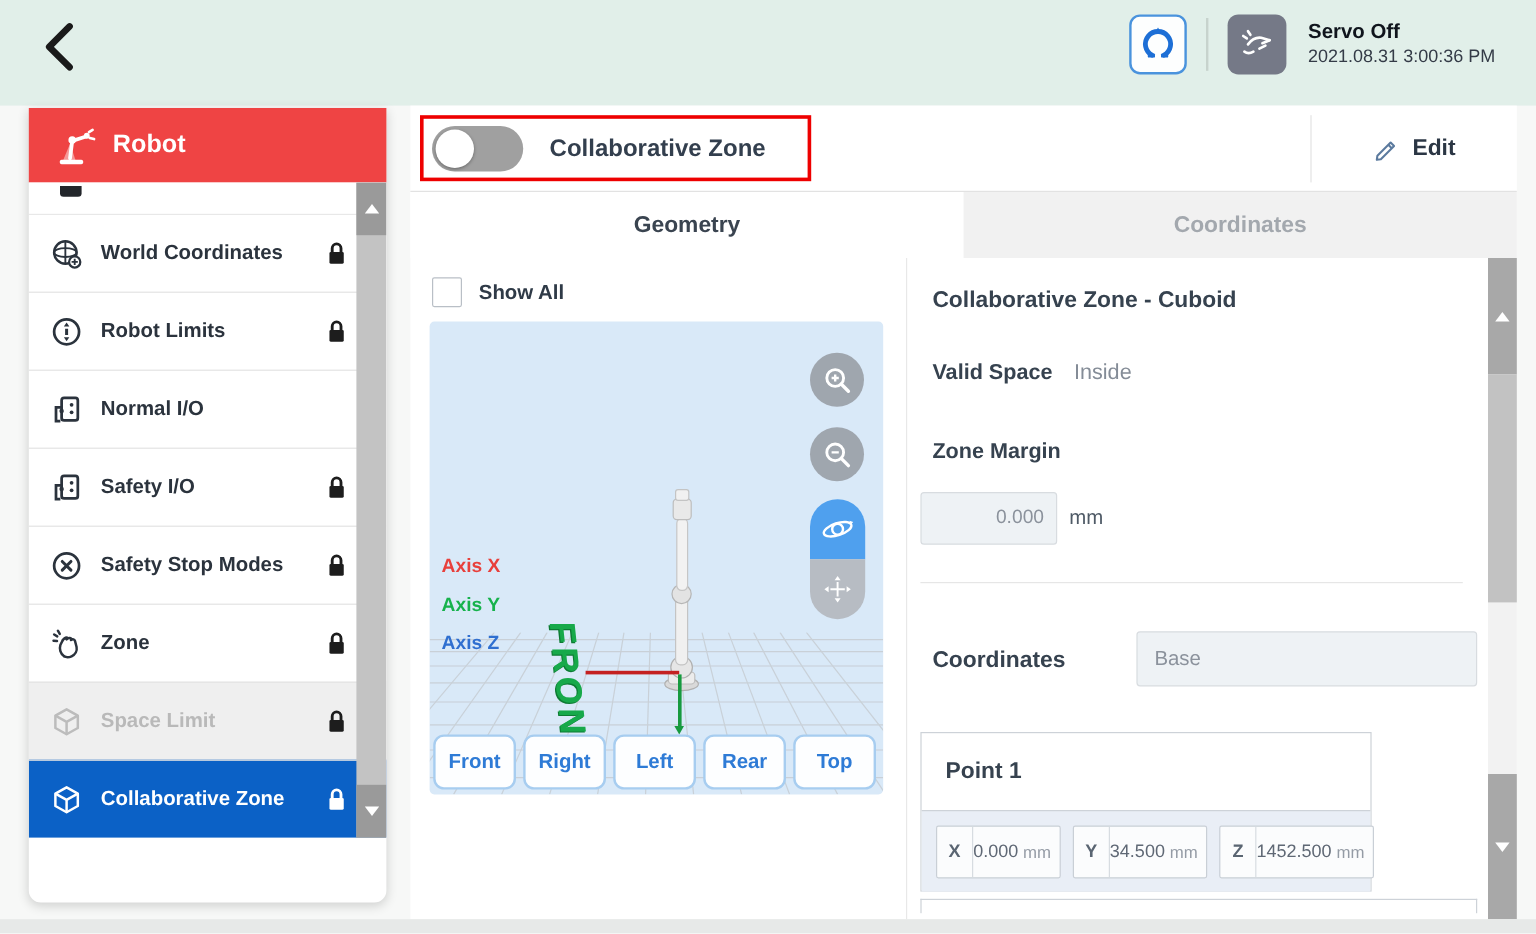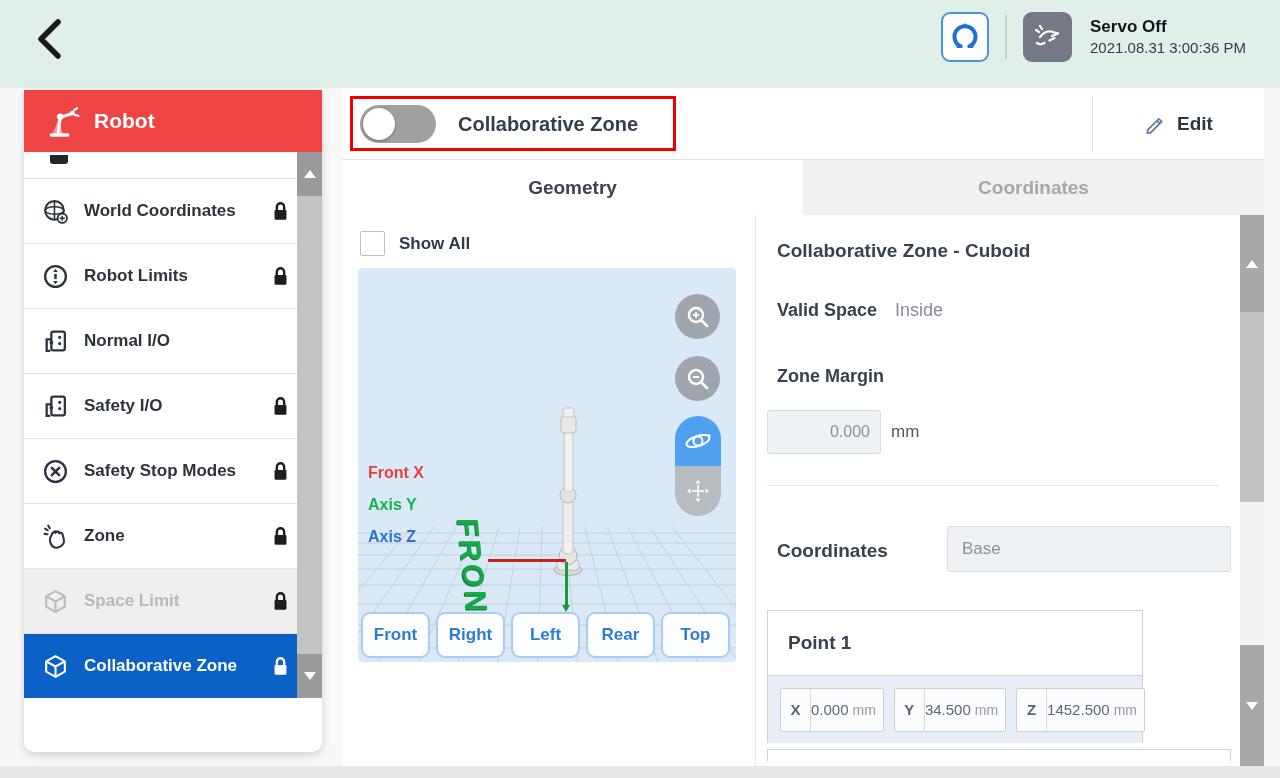--- a/index.html
+++ b/index.html
@@ -429,21 +429,21 @@
             <path d="M14 3 l2.5 3.5 h-5 Z"></path>
               <path d="M14 25 l2.5 -3.5 h-5 Z"></path>
             <path d="M3 14 l3.5 -2.5 v5 Z"></path>
               <path d="M25 14 l-3.5 -2.5 v5 Z"></path>
           </g>
           <path d="M14 8 v12 M8 14 h12" stroke="#fff" stroke-width="1.6"></path>
         </svg>
       </div>
     </div>
 
-    <div class="axis-label axis-x">Front X</div>
+    <div class="axis-label axis-x">Axis X</div>
     <div class="axis-label axis-y">Axis Y</div>
     <div class="axis-label axis-z">Axis Z</div>
 
     <div class="view-btns">
       <div class="view-btn">Front</div>
       <div class="view-btn">Right</div>
       <div class="view-btn">Left</div>
       <div class="view-btn">Rear</div>
       <div class="view-btn">Top</div>
     </div>

